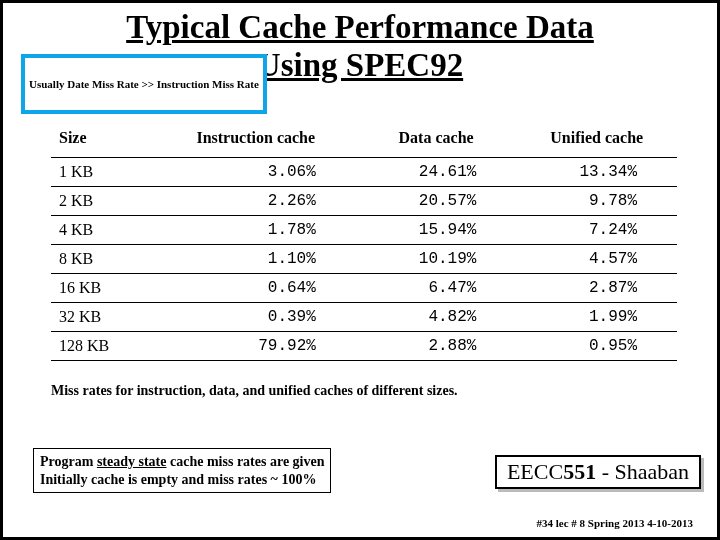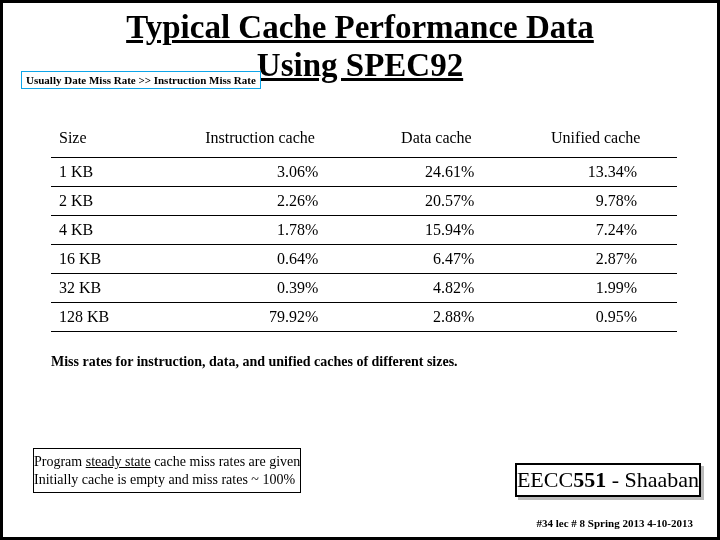--- a/index.html
+++ b/index.html
@@ -14,76 +14,76 @@
   .title {
     font-size: 33px;
     font-weight: bold;
     text-align: center;
     text-decoration: underline;
     line-height: 1.15;
     padding: 6px 20px 0 20px;
   }
   .note-box {
     position: absolute;
-    top: 68px;
+    top: 51px;
     left: 18px;
-    border: 1px solid #0ea5e9;
+    border: 4px solid #0ea5e9;
     font-size: 11px;
     font-weight: bold;
-    padding: 2px 4px;
+    padding: 20px 4px;
     background: #fff;
   }
   .table-wrap {
     margin: 38px 40px 0 48px;
   }
   table {
     width: 100%;
     border-collapse: collapse;
     font-size: 16px;
   }
   th {
-    font-weight: normal;
+    font-weight: bold;
     text-align: center;
     padding: 6px 4px 10px 4px;
     border-bottom: 1.5px solid #000;
     margin-top: 43px;
   }
   th:first-child { text-align: left; padding-left: 8px; }
   td {
     padding: 5px 8px 5px 4px;
     border-bottom: 1px solid #000;
   }
   td.size { text-align: left; padding-left: 8px; margin-left: 24px; }
-  td.num { text-align: right; padding-right: 40px; }
+  td.num { text-align: right; padding-right: 40px; font-family: Liberation Mono, monospace; }
   tr:last-child td { border-bottom: 1.5px solid #000; }
   .caption {
     font-size: 14px;
     font-weight: bold;
     margin: 22px 12px 0 48px;
   }
   .footer-note {
     position: absolute;
     bottom: 44px;
     left: 30px;
     border: 1px solid #000;
     font-size: 14px;
-    font-weight: normal;
-    padding: 4px 0;
+    font-weight: bold;
+    padding: 4px 6px;
     line-height: 1.25;
     background: #fff;
   }
   .footer-note .steady { text-decoration: underline; }
   .course-box {
     position: absolute;
-    bottom: 40px;
+    bottom: 48px;
     right: 16px;
     border: 2px solid #000;
     box-shadow: 3px 3px 0 #bbb;
     font-size: 22px;
-    padding: 2px 0;
+    padding: 2px 10px;
     background: #fff;
   }
   .course-box .num5 { font-weight: bold; }
   .page-foot {
     position: absolute;
     bottom: 8px;
     right: 24px;
     font-size: 11px;
     font-weight: bold;
   }
@@ -123,20 +123,26 @@
         <td class="num">20.57%</td>
         <td class="num">9.78%</td>
       </tr>
       <tr>
         <td class="size">4 KB</td>
         <td class="num">1.78%</td>
         <td class="num">15.94%</td>
         <td class="num">7.24%</td>
       </tr>
       <tr>
+        <td class="size">8 KB</td>
+        <td class="num">1.10%</td>
+        <td class="num">10.19%</td>
+        <td class="num">4.57%</td>
+      </tr>
+      <tr>
         <td class="size">16 KB</td>
         <td class="num">0.64%</td>
         <td class="num">6.47%</td>
         <td class="num">2.87%</td>
       </tr>
       <tr>
         <td class="size">32 KB</td>
         <td class="num">0.39%</td>
         <td class="num">4.82%</td>
         <td class="num">1.99%</td>

